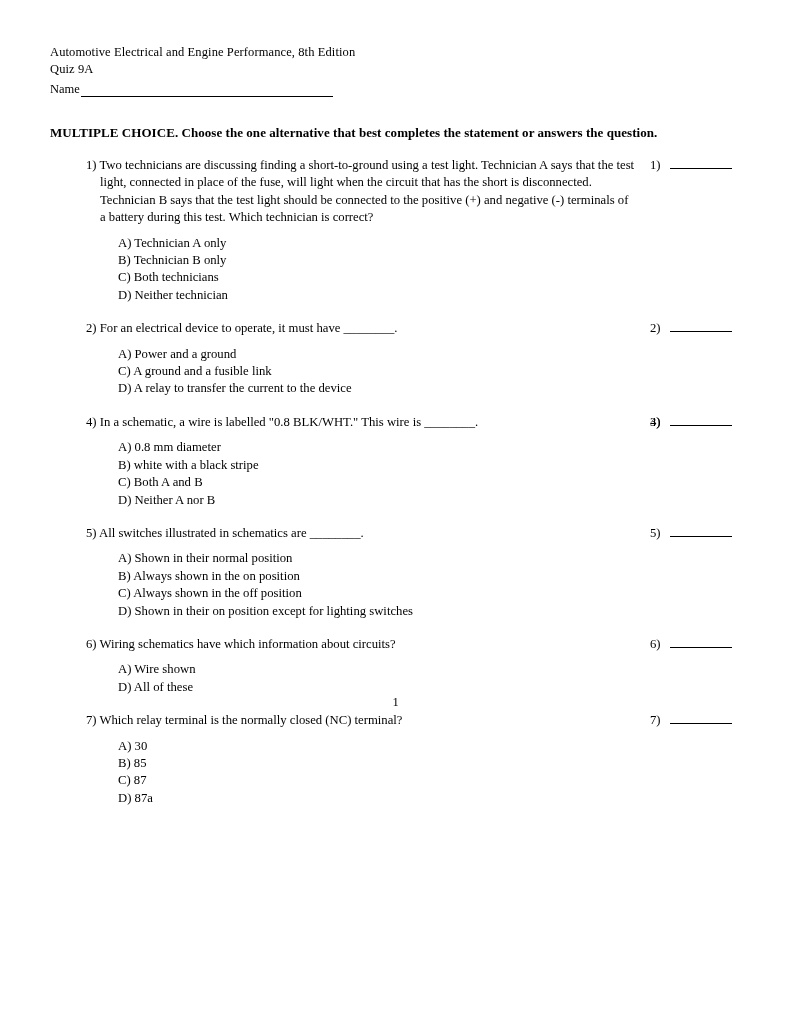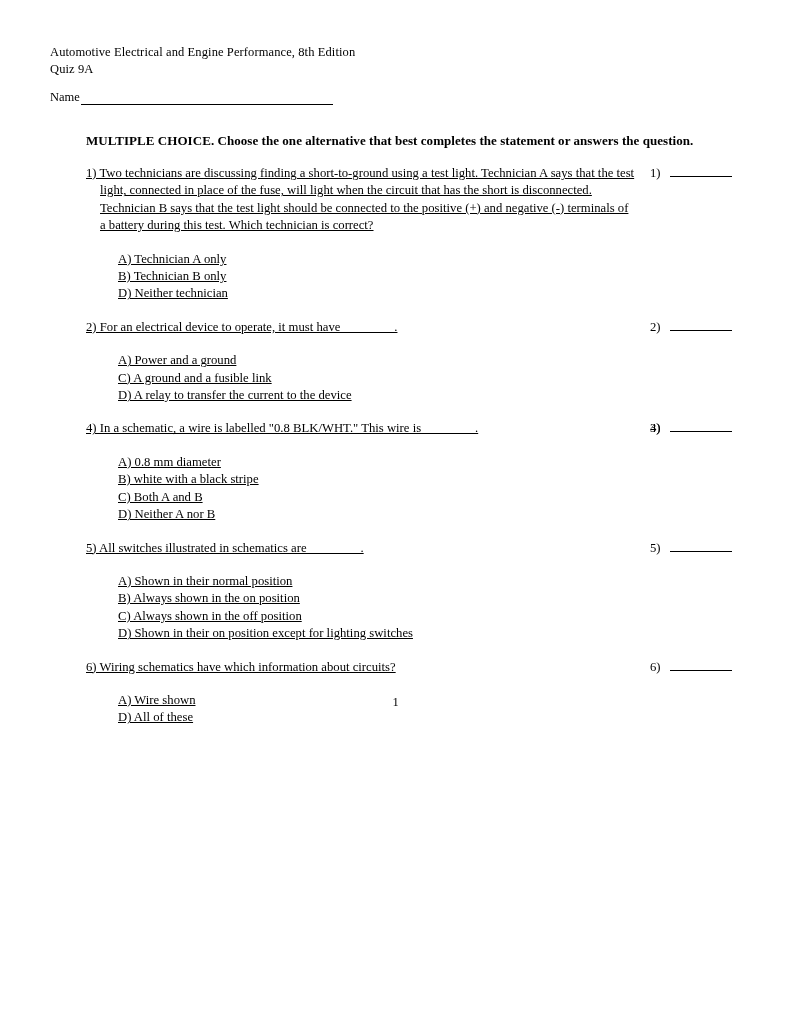--- a/index.html
+++ b/index.html
@@ -21,63 +21,61 @@
     height: 768px;
     box-sizing: border-box;
     padding: 44px 46px 0 50px;
   }
   .header-line {
     font-size: 12.5px;
     line-height: 17px;
     letter-spacing: 0.1px;
   }
   .name-row {
-    margin-top: 12px;
+    margin-top: 4px;
     font-size: 12.5px;
     display: flex;
     align-items: flex-end;
   }
   .name-label {
     white-space: pre;
   }
   .name-blank {
     display: inline-block;
     width: 252px;
     border-bottom: 1px solid #000;
     height: 12px;
     margin-left: 1px;
   }
   .section-title {
     margin-top: 28px;
     font-size: 13px;
     font-weight: bold;
     letter-spacing: 0.05px;
-    margin-left: 36px;
   }
   .questions {
     margin-top: 16px;
-    text-decoration: underline;
   }
   .q-block {
     position: relative;
     margin-bottom: 16px;
   }
   .q-body {
     width: 585px;
     padding-left: 36px;
     box-sizing: border-box;
   }
   .q-stem {
     font-size: 12.7px;
     line-height: 17.4px;
     text-indent: -14px;
     padding-left: 14px;
   }
   .q-choices {
-    margin-top: 16px;
+    margin-top: 8px;
     padding-left: 32px;
   }
   .q-choice {
     font-size: 12.7px;
     line-height: 17.4px;
     white-space: pre;
   }
   .answer-slot {
     position: absolute;
     right: 0px;
@@ -122,20 +120,21 @@
 
   <div class="section-title">MULTIPLE CHOICE.  Choose the one alternative that best completes the statement or answers the question.</div>
 
   <div class="questions">
       <div class="q-block">
         <div class="q-body">
           <div class="q-stem">1) Two technicians are discussing finding a short-to-ground using a test light. Technician A says that the test light, connected in place of the fuse, will light when the circuit that has the short is disconnected. Technician B says that the test light should be connected to the positive (+) and negative (-) terminals of a battery during this test. Which technician is correct?</div>
           <div class="q-choices">
             <div class="q-choice">A) Technician A only</div>
             <div class="q-choice">B) Technician B only</div>
+            <div class="q-choice">C) Both technicians</div>
             <div class="q-choice">D) Neither technician</div>
           </div>
         </div>
         <div class="answer-slot">
           <span class="answer-num">1)</span>
           <span class="answer-line"></span>
         </div>
       </div>
       <div class="q-block">
         <div class="q-body">
@@ -193,16 +192,31 @@
           <div class="q-choices">
             <div class="q-choice">A) Wire shown</div>
             <div class="q-choice">D) All of these</div>
           </div>
         </div>
         <div class="answer-slot">
           <span class="answer-num">6)</span>
           <span class="answer-line"></span>
         </div>
       </div>
+      <div class="q-block">
+        <div class="q-body">
+          <div class="q-stem">7) Which relay terminal is the normally closed (NC) terminal?</div>
+          <div class="q-choices">
+            <div class="q-choice">A) 30</div>
+            <div class="q-choice">B) 85</div>
+            <div class="q-choice">C) 87</div>
+            <div class="q-choice">D) 87a</div>
+          </div>
+        </div>
+        <div class="answer-slot">
+          <span class="answer-num">7)</span>
+          <span class="answer-line"></span>
+        </div>
+      </div>
     </div>
 
   <div class="page-number">1</div>
 </div>
 
 </body></html>

